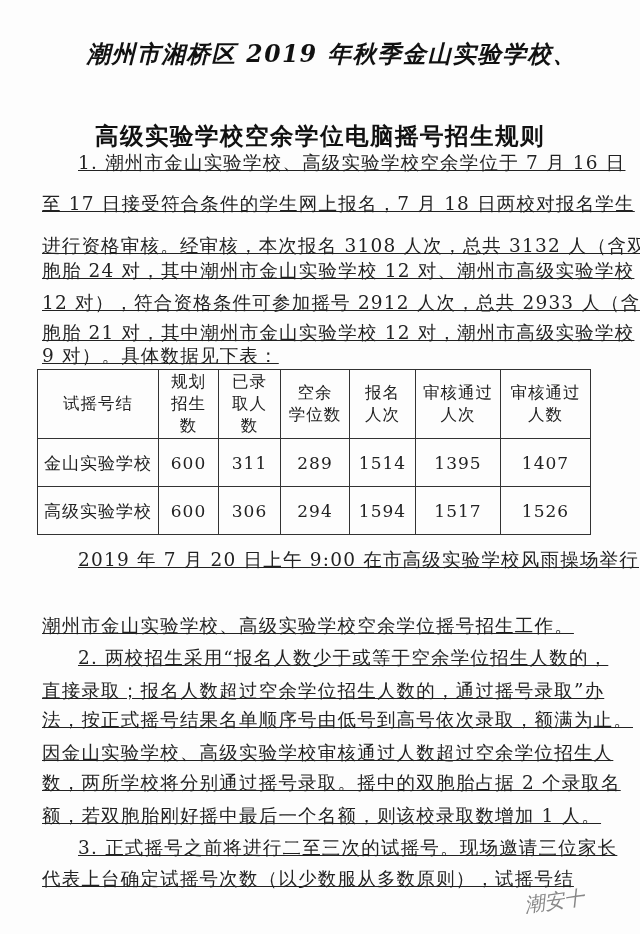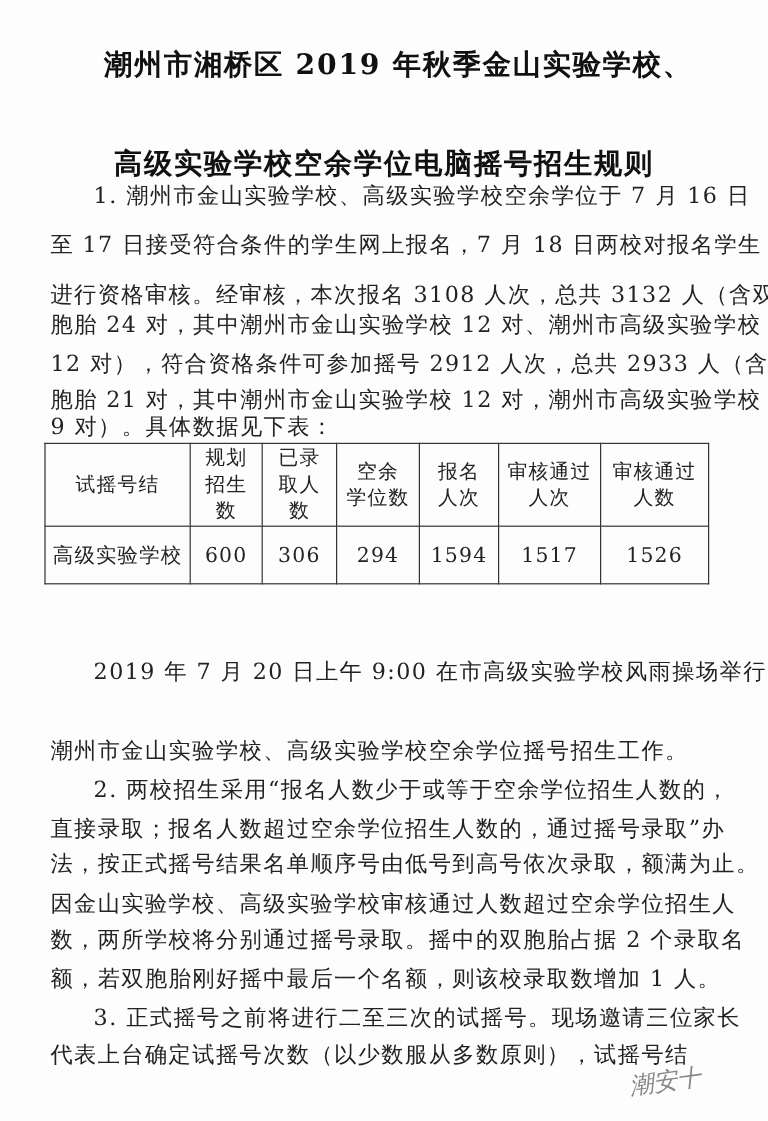--- a/index.html
+++ b/index.html
@@ -6,25 +6,25 @@
   body {
     width:640px; height:934px; overflow:hidden; position:relative;
     background:#fdfdfd; color:#1a1a1a;
     font-family:"DejaVu Serif", "Liberation Serif", serif;
   }
   .title {
     position:absolute; left:0; width:640px; text-align:center;
     font-family:"DejaVu Serif", serif; font-weight:bold;
     font-size:23.5px; letter-spacing:1.5px; color:#111;
   }
-  .t1 { top:38px; left:32px; width:600px; }
+  .t1 { top:38px; left:32px; width:600px;font-style:italic; }
   .t2 { top:81px;margin-top:39px; }
   .line {
     position:absolute; left:42px; width:560px;
-    font-size:18.5px; letter-spacing:1.2px; white-space:nowrap; color:#222;
+    font-size:18.5px; letter-spacing:1.2px; white-space:nowrap; color:#222;text-decoration:underline;
   }
   .indent { left:78px; width:524px; }
   table {
     position:absolute; left:37px; top:369px;
     border-collapse:collapse; font-size:17px; color:#222;
   }
   td, th {
     border:1.5px solid #333; text-align:center; vertical-align:middle;
     padding:0; font-weight:normal; line-height:22px;
   }
@@ -64,20 +64,29 @@
       <tr>
     <th>试摇号结</th>
     <th>规划<br>招生<br>数</th>
     <th>已录<br>取人<br>数</th>
     <th>空余<br>学位数</th>
     <th>报名<br>人次</th>
     <th>审核通过<br>人次</th>
     <th>审核通过<br>人数</th>
   </tr>
   <tr>
+    <td>金山实验学校</td>
+    <td>600</td>
+    <td>311</td>
+    <td>289</td>
+    <td>1514</td>
+    <td>1395</td>
+    <td>1407</td>
+  </tr>
+  <tr>
     <td>高级实验学校</td>
     <td>600</td>
     <td>306</td>
     <td>294</td>
     <td>1594</td>
     <td>1517</td>
     <td>1526</td>
   </tr>
 </tbody>
   </table>

